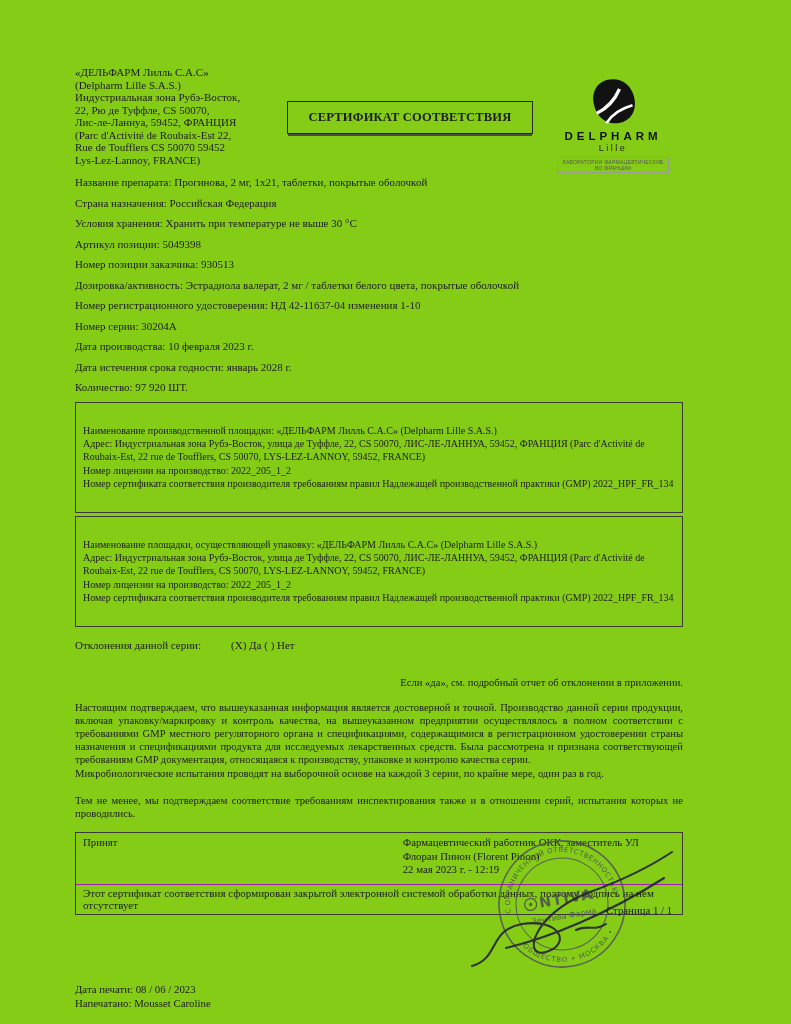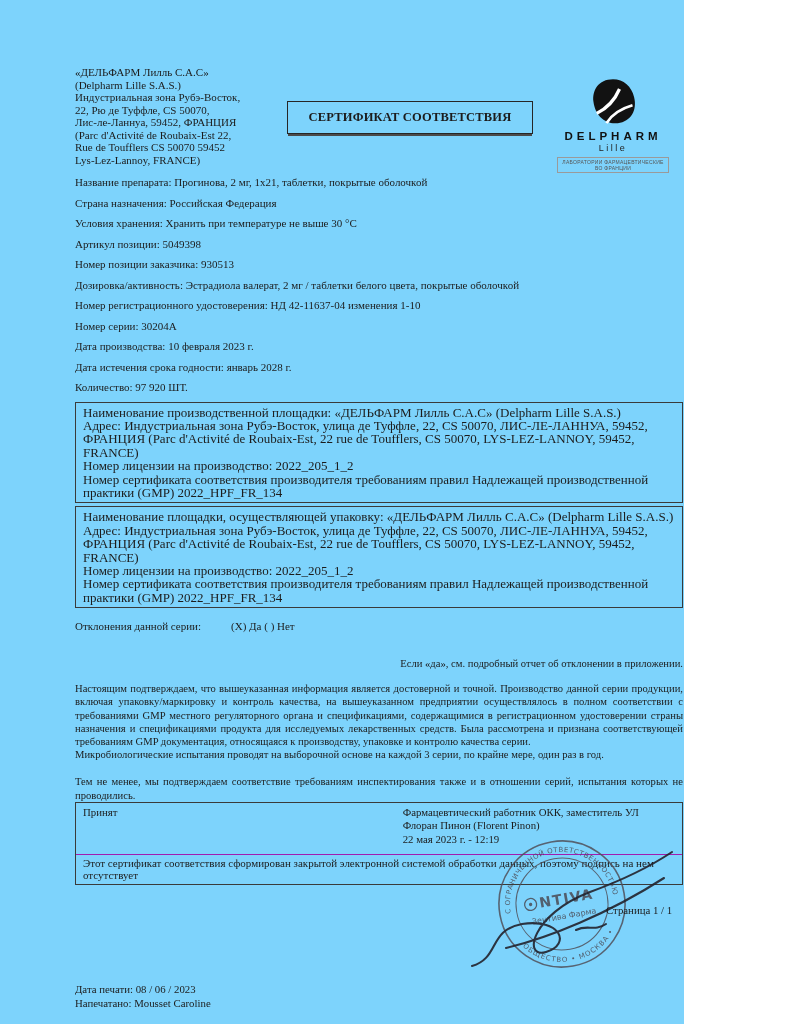--- a/index.html
+++ b/index.html
@@ -1,45 +1,45 @@
 <!DOCTYPE html>
 <html><head>
 <meta charset="utf-8">
 <style>
   html,body{margin:0;padding:0;background:#ffffff;}
-  .page{position:relative;width:684px;height:1024px;background:#7dd3fc;overflow:hidden;
+  .page{position:relative;width:791px;height:1024px;background:#84cc16;overflow:hidden;
         font-family:"Liberation Serif",serif;color:#1c1c1c;}
 
   
   .addr{position:absolute;left:75px;top:66px;font-size:11px;line-height:12.5px;}
   .title-box{position:absolute;left:287px;top:101px;width:244px;height:31px;
              border:1.5px solid #262626;box-shadow:0 3px 0 -1px #4a4a4a;
              display:flex;align-items:center;justify-content:center;
              font-weight:bold;font-size:12.5px;letter-spacing:0.2px;}
   .logo{position:absolute;left:545px;top:76px;width:136px;text-align:center;
         font-family:"Liberation Sans",sans-serif;}
   .logo svg{display:block;margin:0 auto;}
   .logo-brand{font-size:11.5px;font-weight:bold;letter-spacing:4px;margin-top:2px;color:#111;}
   .logo-site{font-size:9px;letter-spacing:2.5px;margin-top:1px;color:#222;}
   .logo-tag{font-size:5px;letter-spacing:0.3px;color:#555;margin:4px auto 0;width:106px;
             line-height:6px;border:0.5px solid #9a9a9a;padding:1px 2px;}
 
   
   .flow{position:absolute;left:75px;top:176px;width:608px;}
   .field{font-size:11px;line-height:12px;margin-bottom:8.5px;white-space:nowrap;}
-  .site-box{border:1px solid #3a3a3a;padding:3px 7px;font-size:13px;line-height:13.4px;margin-top:3px;}
+  .site-box{border:1px solid #3a3a3a;padding:21px 7px;font-size:10px;line-height:13.4px;margin-top:3px;}
   .site-box.first{margin-top:4px;}
   .deviation{margin-top:12px;font-size:11px;}
   .dev-opts{margin-left:30px;}
   .dev-note{margin-top:26px;font-size:10.6px;text-align:right;}
   .statement{margin-top:13px;font-size:10.6px;line-height:13.2px;text-align:justify;}
   .statement.tight{margin-top:0;}
   .statement.second{margin-top:14px;}
 
-  .approval-box{margin-top:0;border:1px solid #3a3a3a;}
+  .approval-box{margin-top:12px;border:1px solid #3a3a3a;}
   .approval-top{display:flex;padding:3px 7px 8px;}
   .appr-left{flex:1;font-size:10.8px;}
   .appr-right{width:46%;font-size:10.8px;line-height:13.4px;}
   .approval-note{border-top:1px solid #a21caf;padding:2px 7px 3px;font-size:11px;}
 
   
   .stamp{position:absolute;left:448px;top:826px;}
 
   
   .footer{position:absolute;left:75px;top:983px;font-size:10.8px;line-height:13.8px;}

